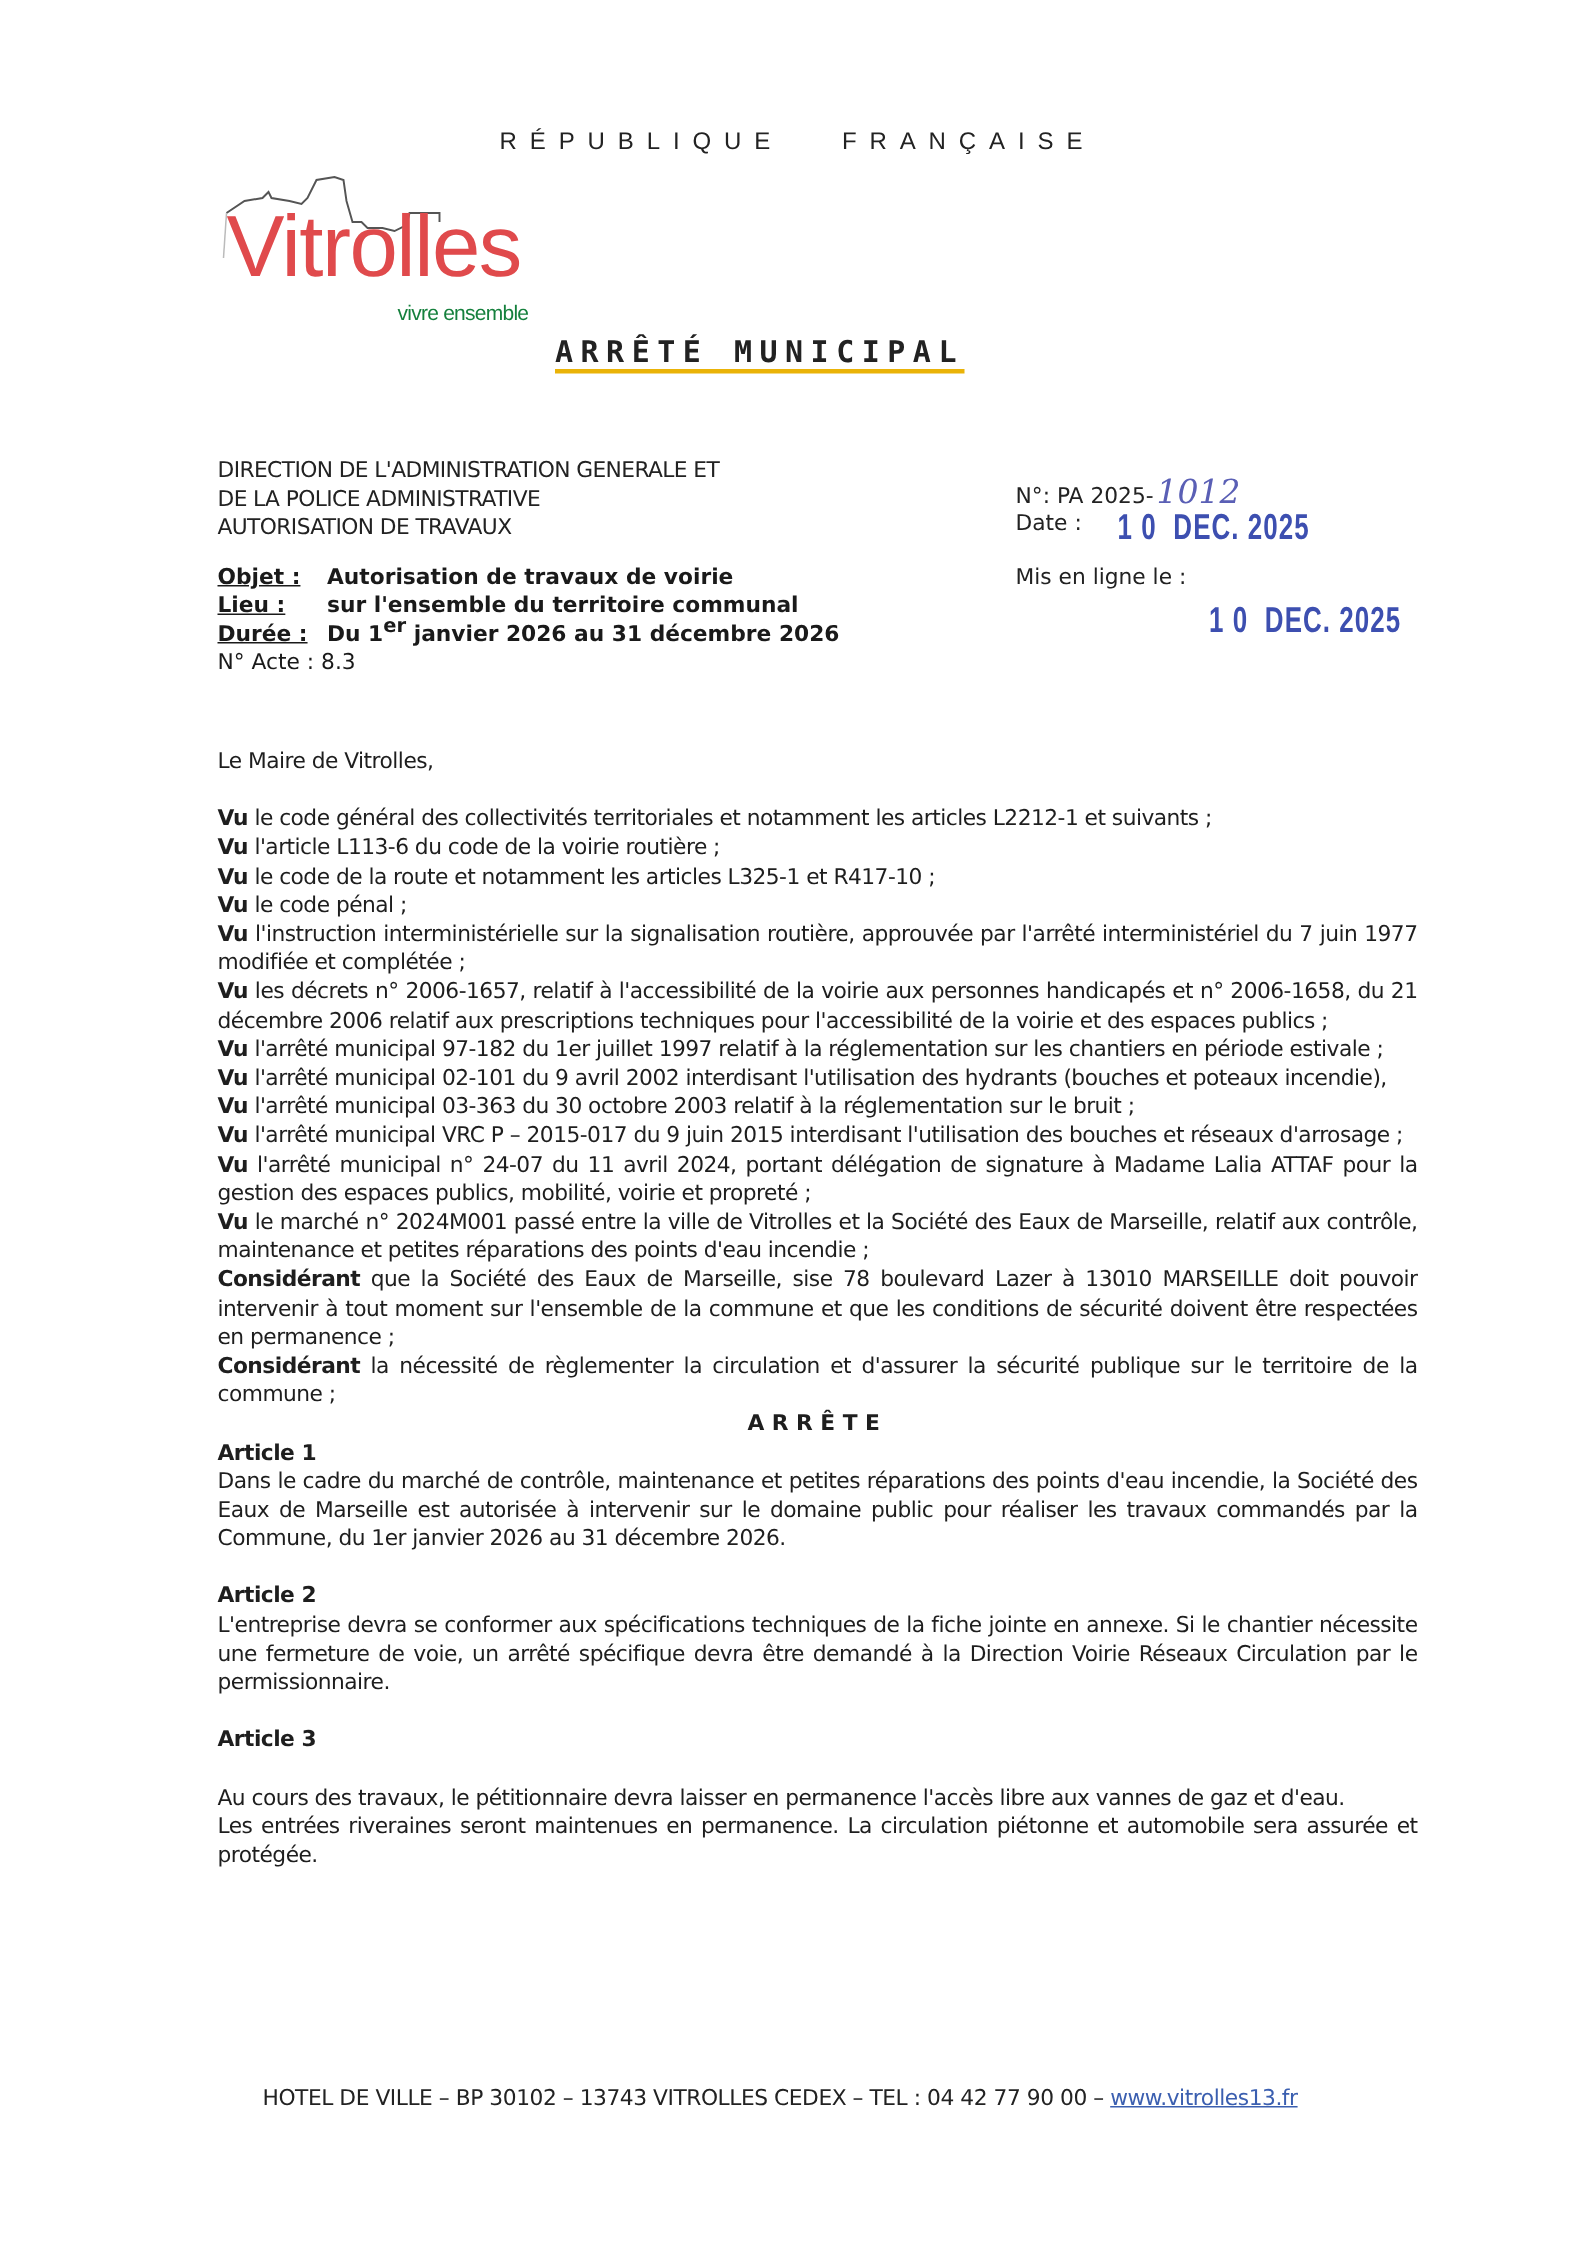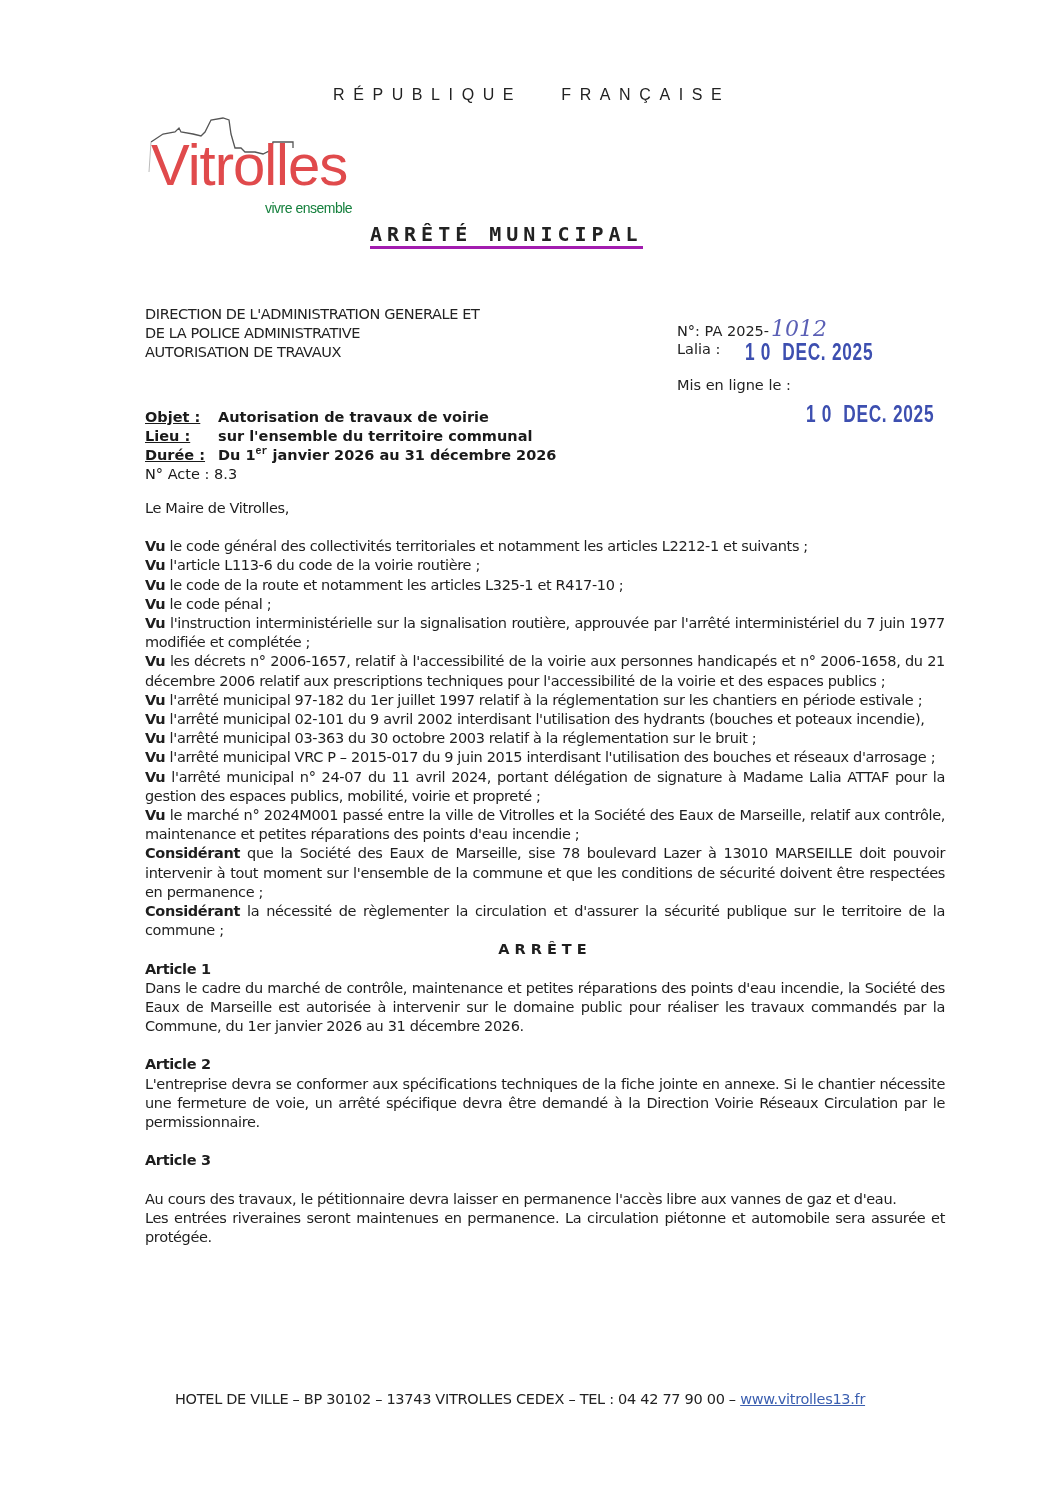--- a/index.html
+++ b/index.html
@@ -2,43 +2,43 @@
 <html><head>
   <meta charset="utf-8">
   <style>
     html, body { margin: 0; padding: 0; background: #ffffff; }
     body { width: 1058px; height: 1496px; position: relative; overflow: hidden; font-family: "DejaVu Sans", sans-serif; color: #1a1a1a; }
     .abs { position: absolute; }
     .republique { left: 333px; top: 86px; font-family: "Liberation Sans", sans-serif; font-size: 16px; letter-spacing: 8.6px; color: #222; white-space: pre; }
     .logo { left: 145px; top: 112px; width: 245px; height: 100px; }
     .logo-text { position: absolute; left: 6px; top: 24px; font-family: "Liberation Sans", sans-serif; font-size: 58px; color: #e04a4c; letter-spacing: -1px; line-height: 1; }
     .logo-tag { position: absolute; left: 120px; top: 88px; font-family: Liberation Sans, sans-serif; font-size: 14px; color: #15803d; letter-spacing: -0.5px; }
-    .title { left: 370px; top: 222px; font-family: "DejaVu Sans Mono", monospace; font-weight: bold; font-size: 20px; letter-spacing: 5px; color: #222; border-bottom: 3px solid #a21caf; padding-bottom: 0; line-height: 24px; }
+    .title { left: 370px; top: 222px; font-family: "DejaVu Sans Mono", monospace; font-weight: bold; font-size: 20px; letter-spacing: 5px; color: #222; border-bottom: 3px solid #eab308; padding-bottom: 0; line-height: 24px; }
     .direction { left: 145px; top: 305px; font-size: 14.5px; line-height: 19px; color: #222; letter-spacing: -0.4px; }
     .ref { left: 677px; top: 316px; font-size: 14.5px; color: #222; }
     .ref-num-hand { font-family: "DejaVu Serif", serif; font-style: italic; color: #5a5fb5; font-size: 22px; margin-left: 2px; }
     .date-label { left: 677px; top: 341px; font-size: 14.5px; color: #222; }
     .stamp { font-family: "Liberation Sans", sans-serif; font-weight: bold; color: #3d4fb0; font-size: 24px; letter-spacing: 1px; transform: scaleX(0.72); transform-origin: left top; white-space: pre; }
     .stamp1 { left: 745px; top: 338px; }
     .mis-label { left: 677px; top: 377px; font-size: 14.5px; color: #222; }
     .stamp2 { left: 806px; top: 400px; }
-    .meta { left: 145px; top: 408px; font-size: 14.5px; line-height: 19px; }
+    .meta { left: 145px; top: 376px; font-size: 14.5px; line-height: 19px; }
     .meta .row { display: flex; }
     .meta .lbl { width: 73px; font-weight: bold; }
     .meta .lbl u { text-decoration: underline; }
     .meta .val { font-weight: bold; }
     .meta .acte { font-weight: normal; }
     .body { left: 145px; top: 499px; width: 800px; font-size: 14.5px; line-height: 19.2px; color: #1e1e1e; letter-spacing: -0.35px; text-align: justify; }
     .body p { margin: 0; }
     .body .gap { height: 19px; }
     .vu { font-weight: bold; }
     .arrete-center { text-align: center; font-weight: bold; letter-spacing: 5px; margin: 0 0 0 0; }
     .art-title { font-weight: bold; margin-top: 0; }
     .art-block { margin-bottom: 19px; }
-    sup { font-size: 10px; vertical-align: super; line-height: 0; font-family: Liberation Mono, monospace; }
+    sup { font-size: 13px; vertical-align: super; line-height: 0; }
     .footer { left: 175px; top: 1391px; font-size: 14.5px; color: #222; letter-spacing: -0.3px; white-space: pre; }
     .footer a { color: #3b5fb0; text-decoration: underline; }
   </style>
 </head>
 <body>
 
 <div class="abs republique">RÉPUBLIQUE   FRANÇAISE</div>
 
 <div class="abs logo">
   <svg width="245" height="60" style="position:absolute;left:0;top:0;">
@@ -53,21 +53,21 @@
 
 <div class="abs direction">
   <div>DIRECTION DE L'ADMINISTRATION GENERALE ET</div>
   <div>DE LA POLICE ADMINISTRATIVE</div>
   <div>AUTORISATION DE TRAVAUX</div>
 </div>
 
 <div class="abs ref">
   <span>N°: PA 2025-</span><span class="ref-num-hand">1012</span>
 </div>
-<div class="abs date-label">Lalia :</div>
+<div class="abs date-label">Date :</div>
 <div class="abs stamp stamp1">1 0  DEC. 2025</div>
 <div class="abs mis-label">Mis en ligne le :</div>
 <div class="abs stamp stamp2">1 0  DEC. 2025</div>
 
 <div class="abs meta">
   <div class="row">
     <span class="lbl"><u>Objet :</u></span>
     <span class="val">Autorisation de travaux de voirie</span>
   </div>
   <div class="row">

